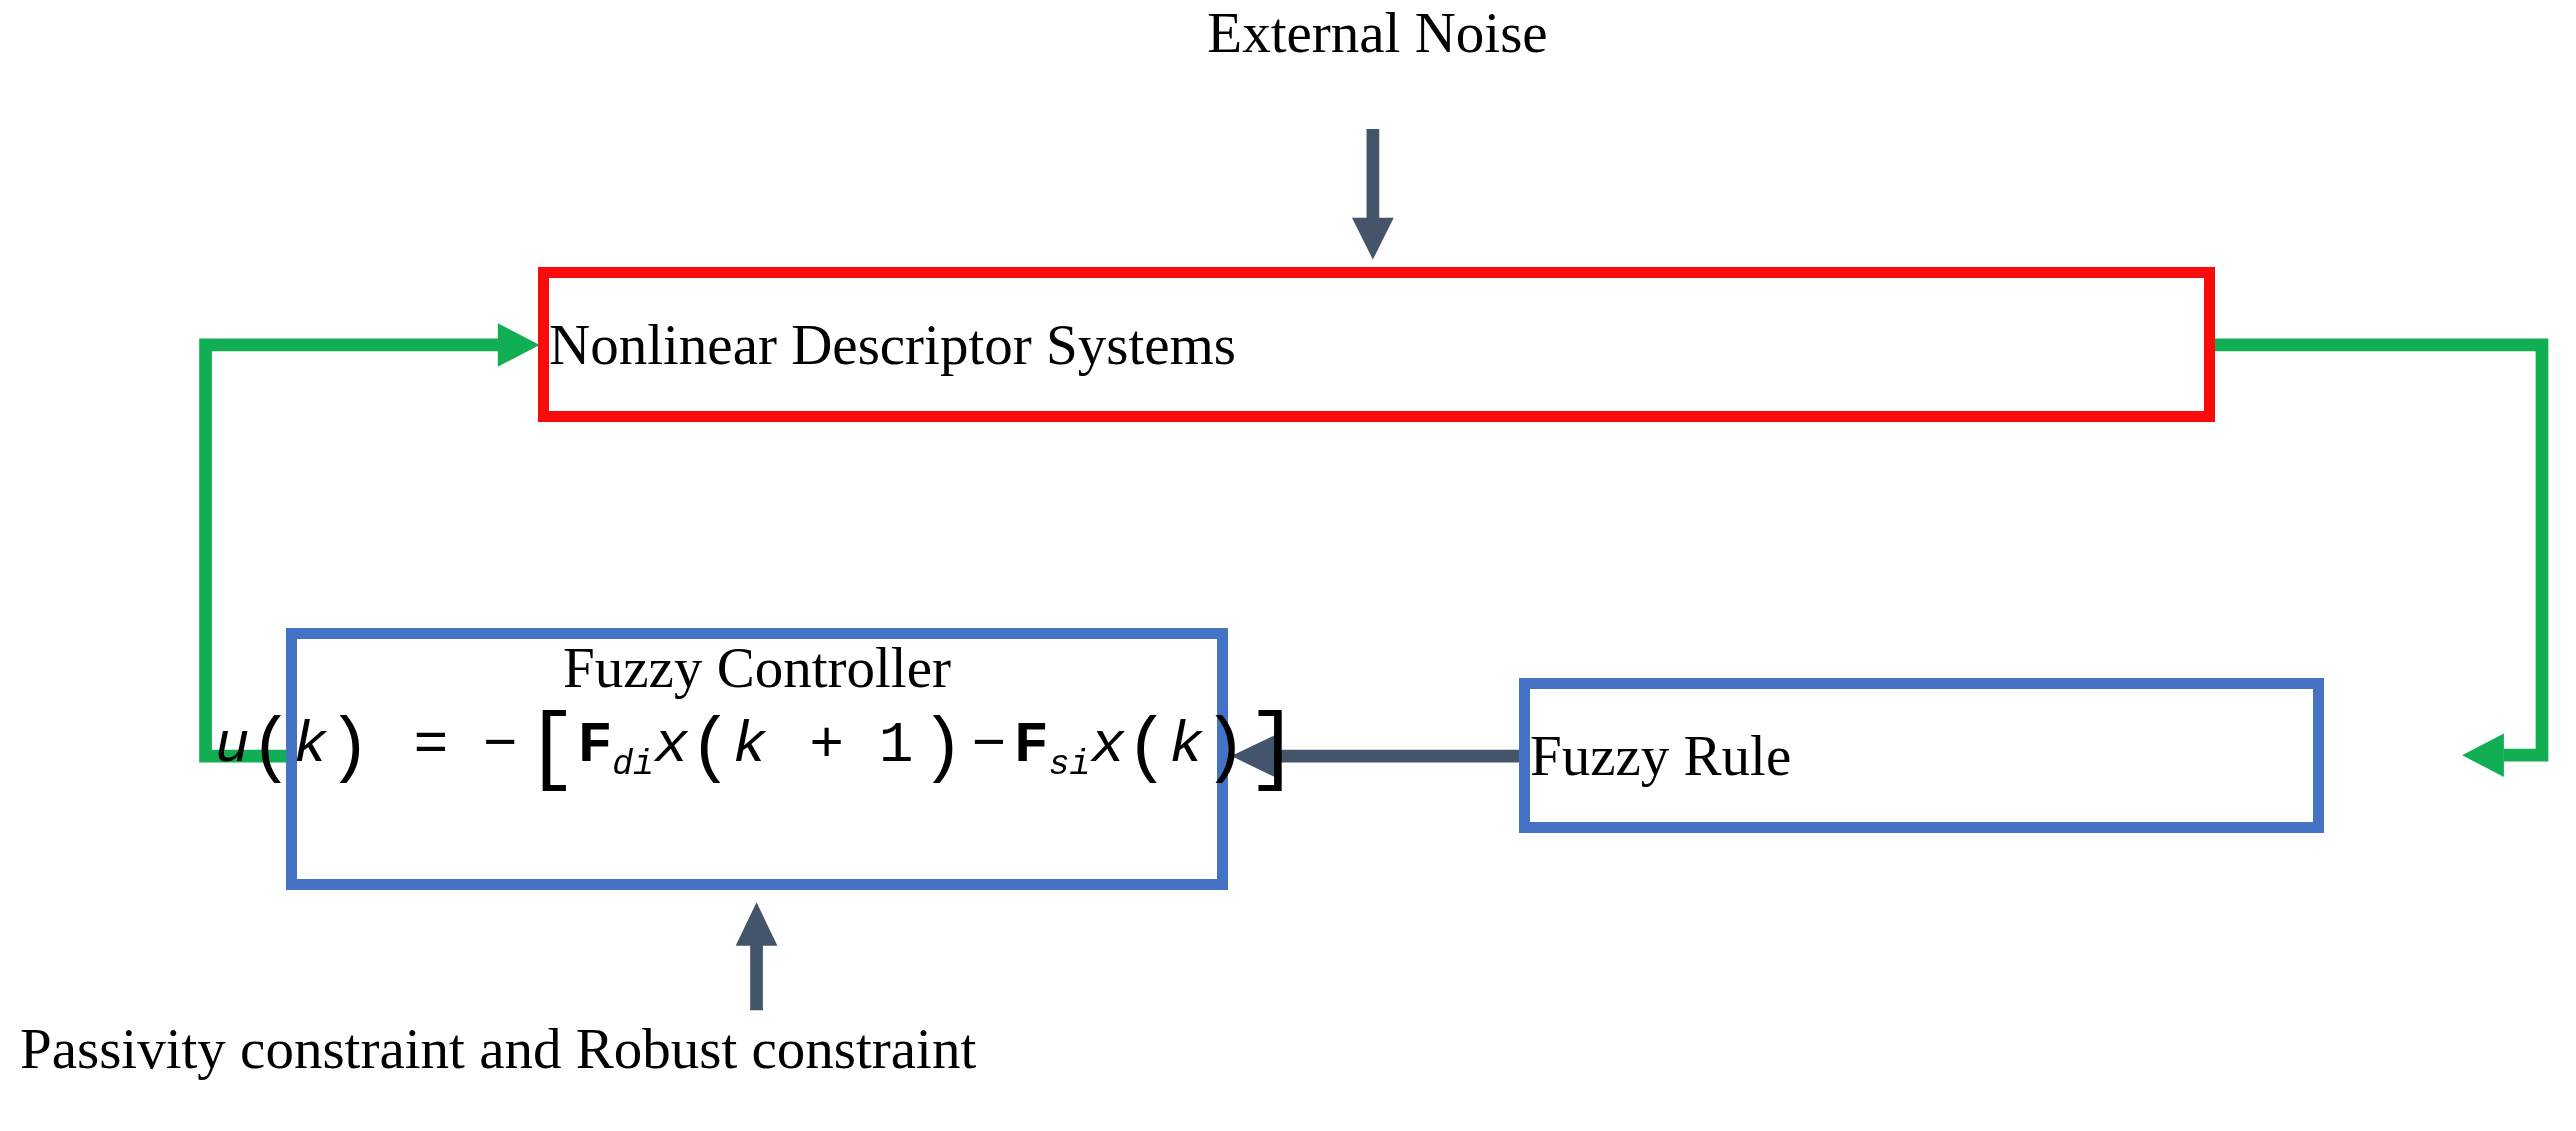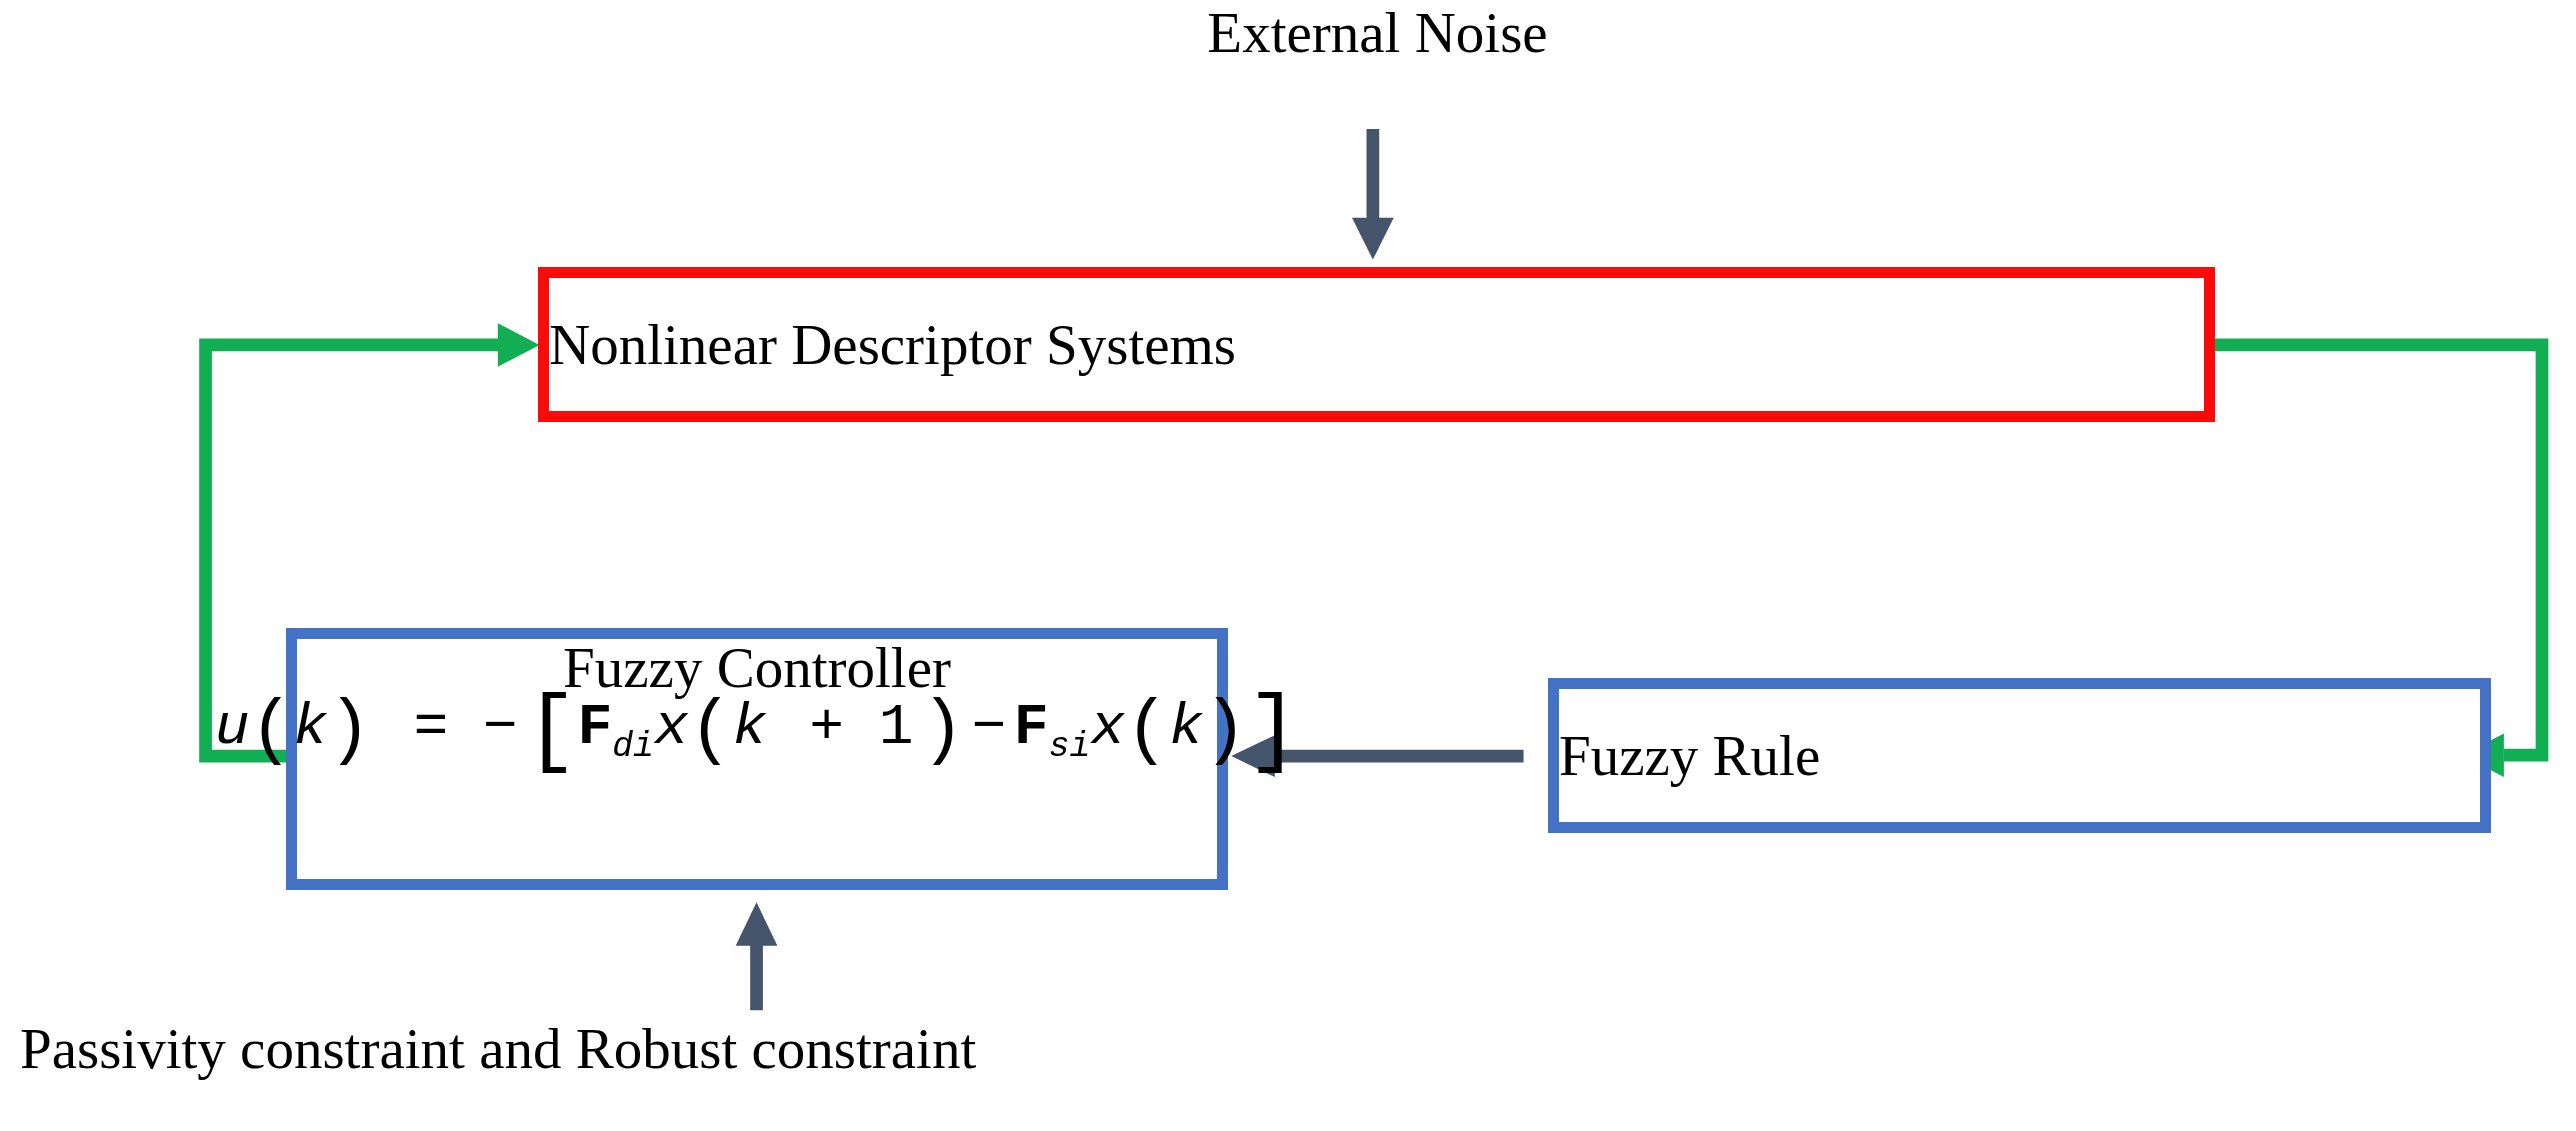--- a/index.html
+++ b/index.html
@@ -26,26 +26,25 @@
     z-index:2;
     text-align:center;
   }
   #plant-box{
     left:538px;top:267px;width:1677px;height:155px;
     border:11.8px solid var(--c-red,#fb0a0c);
   }
   #controller-box{
     left:286px;top:628px;width:942px;height:262px;
     border:11.8px solid var(--c-blue,#4472c4);
-    flex-direction:column;gap:0;
+    flex-direction:column;gap:18px;
   }
   #rule-box{
-    left:1519px;top:678px;width:943px;height:155px;
+    left:1519px;top:678px;width:805px;height:155px;
     border:11.8px solid var(--c-blue,#4472c4);
-    margin-left:29px;
   }
   .lbl{font-size:57px;line-height:1;white-space:nowrap;}
   #external-noise-label{
     position:absolute;left:1055px;top:3.6px;width:645px;
     text-align:center;z-index:2;
   }
   #constraint-caption{
     position:absolute;left:20px;top:1020px;z-index:2;
   }
   .fx{font-size:58px;line-height:1.1;white-space:nowrap;font-family:Liberation Mono, monospace;}

